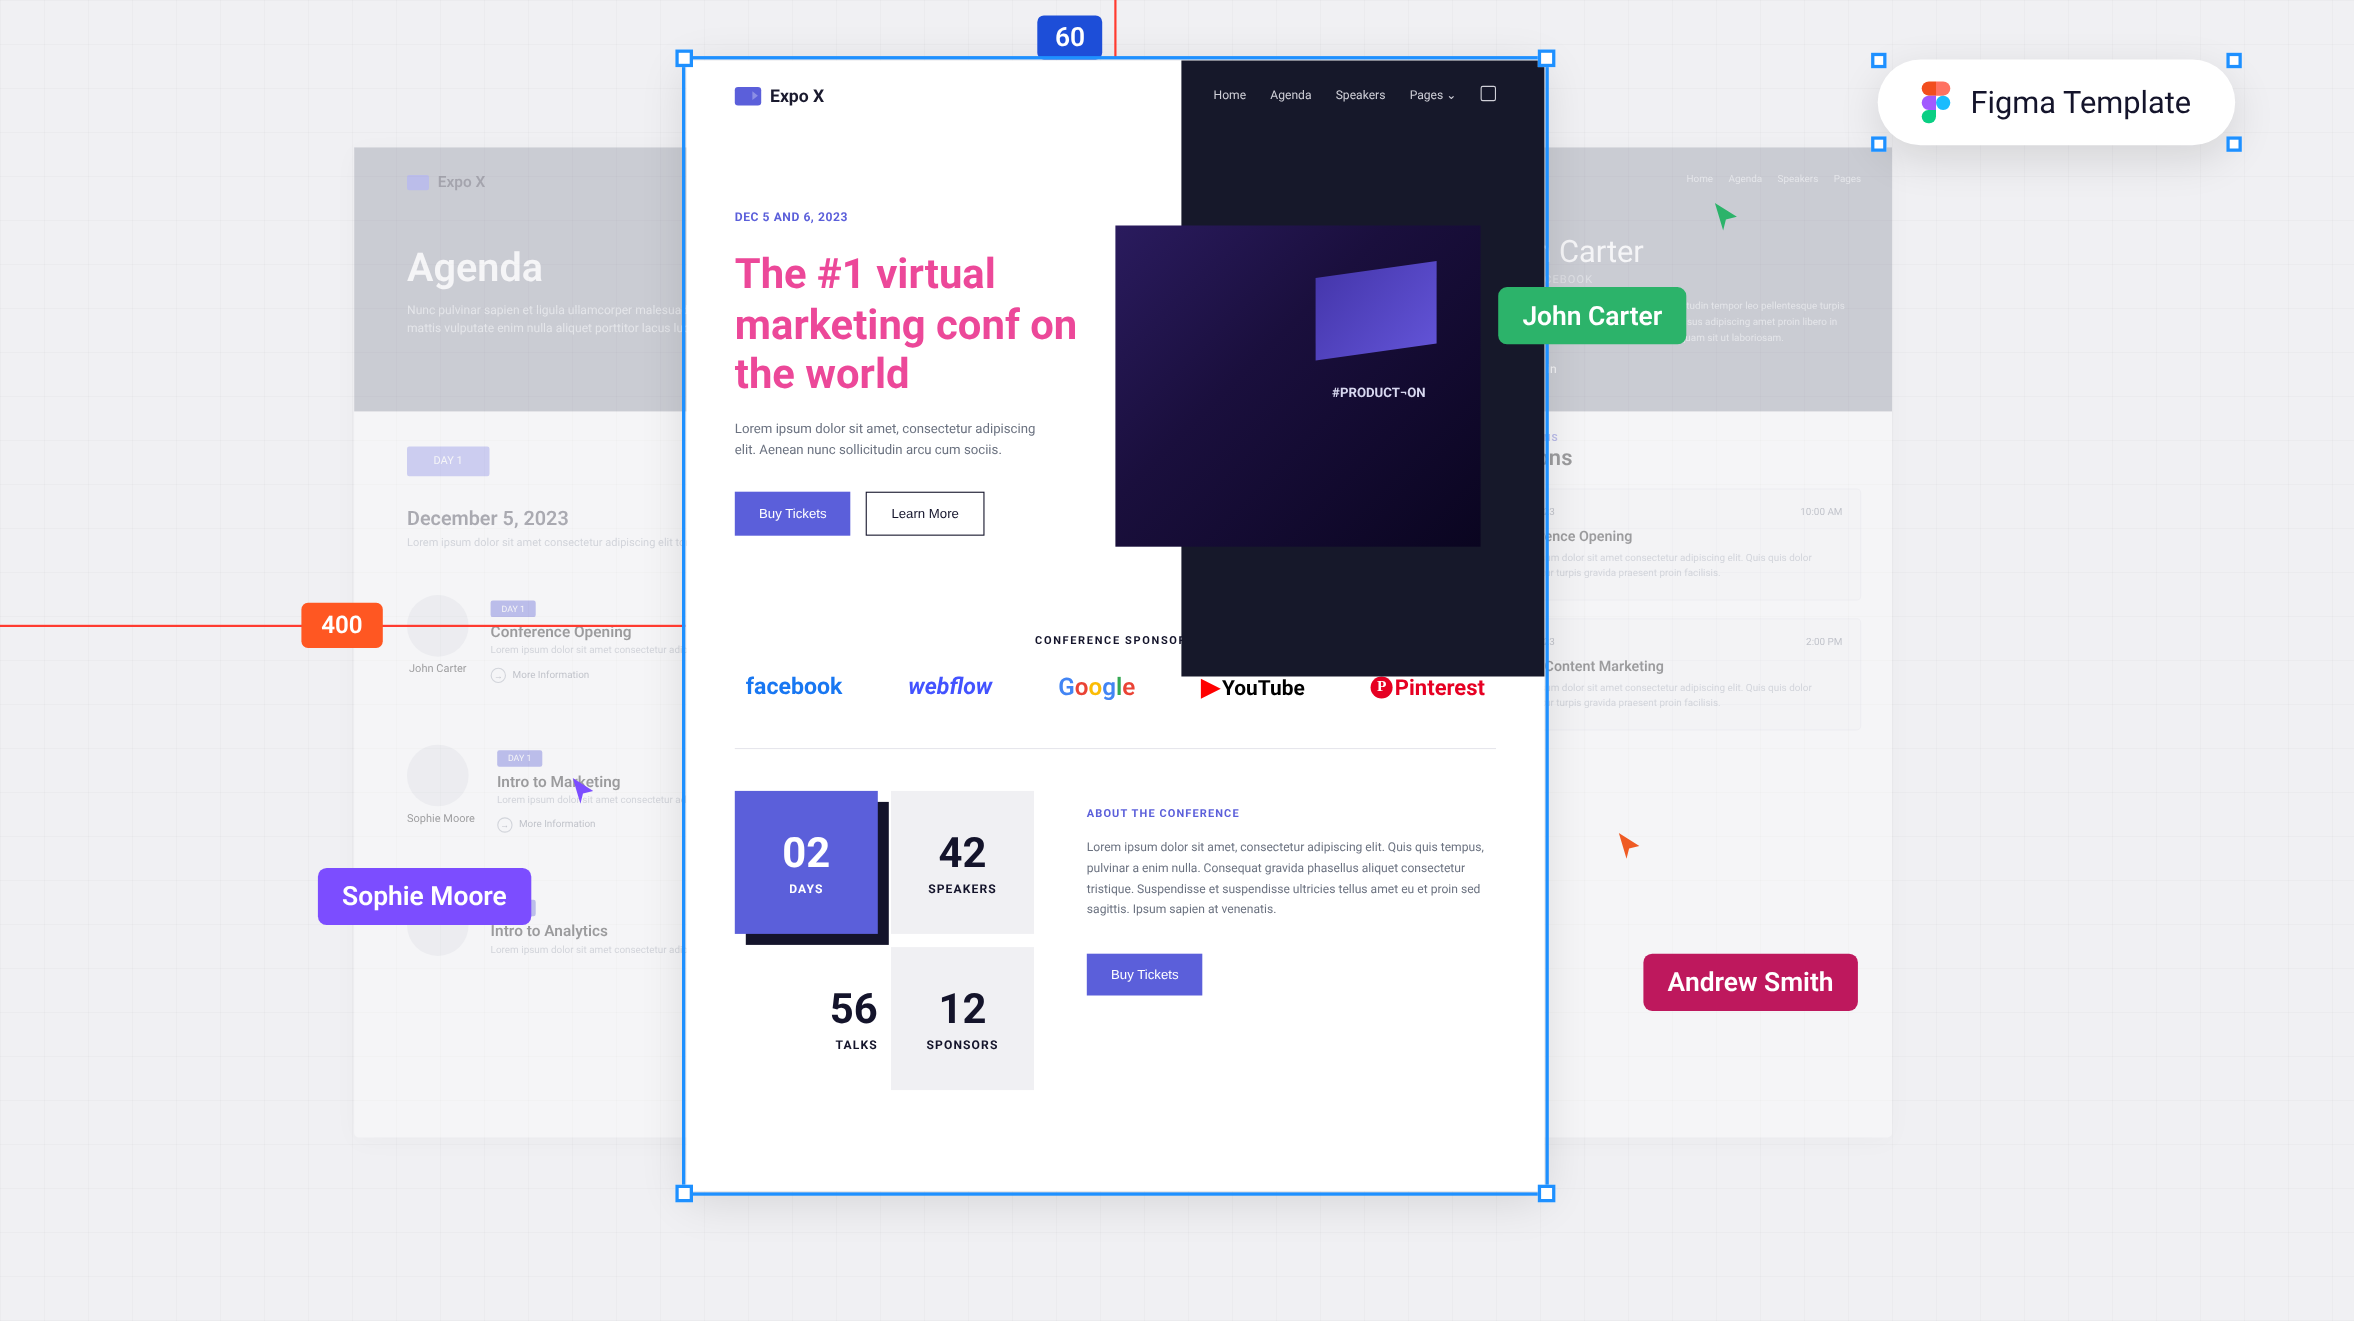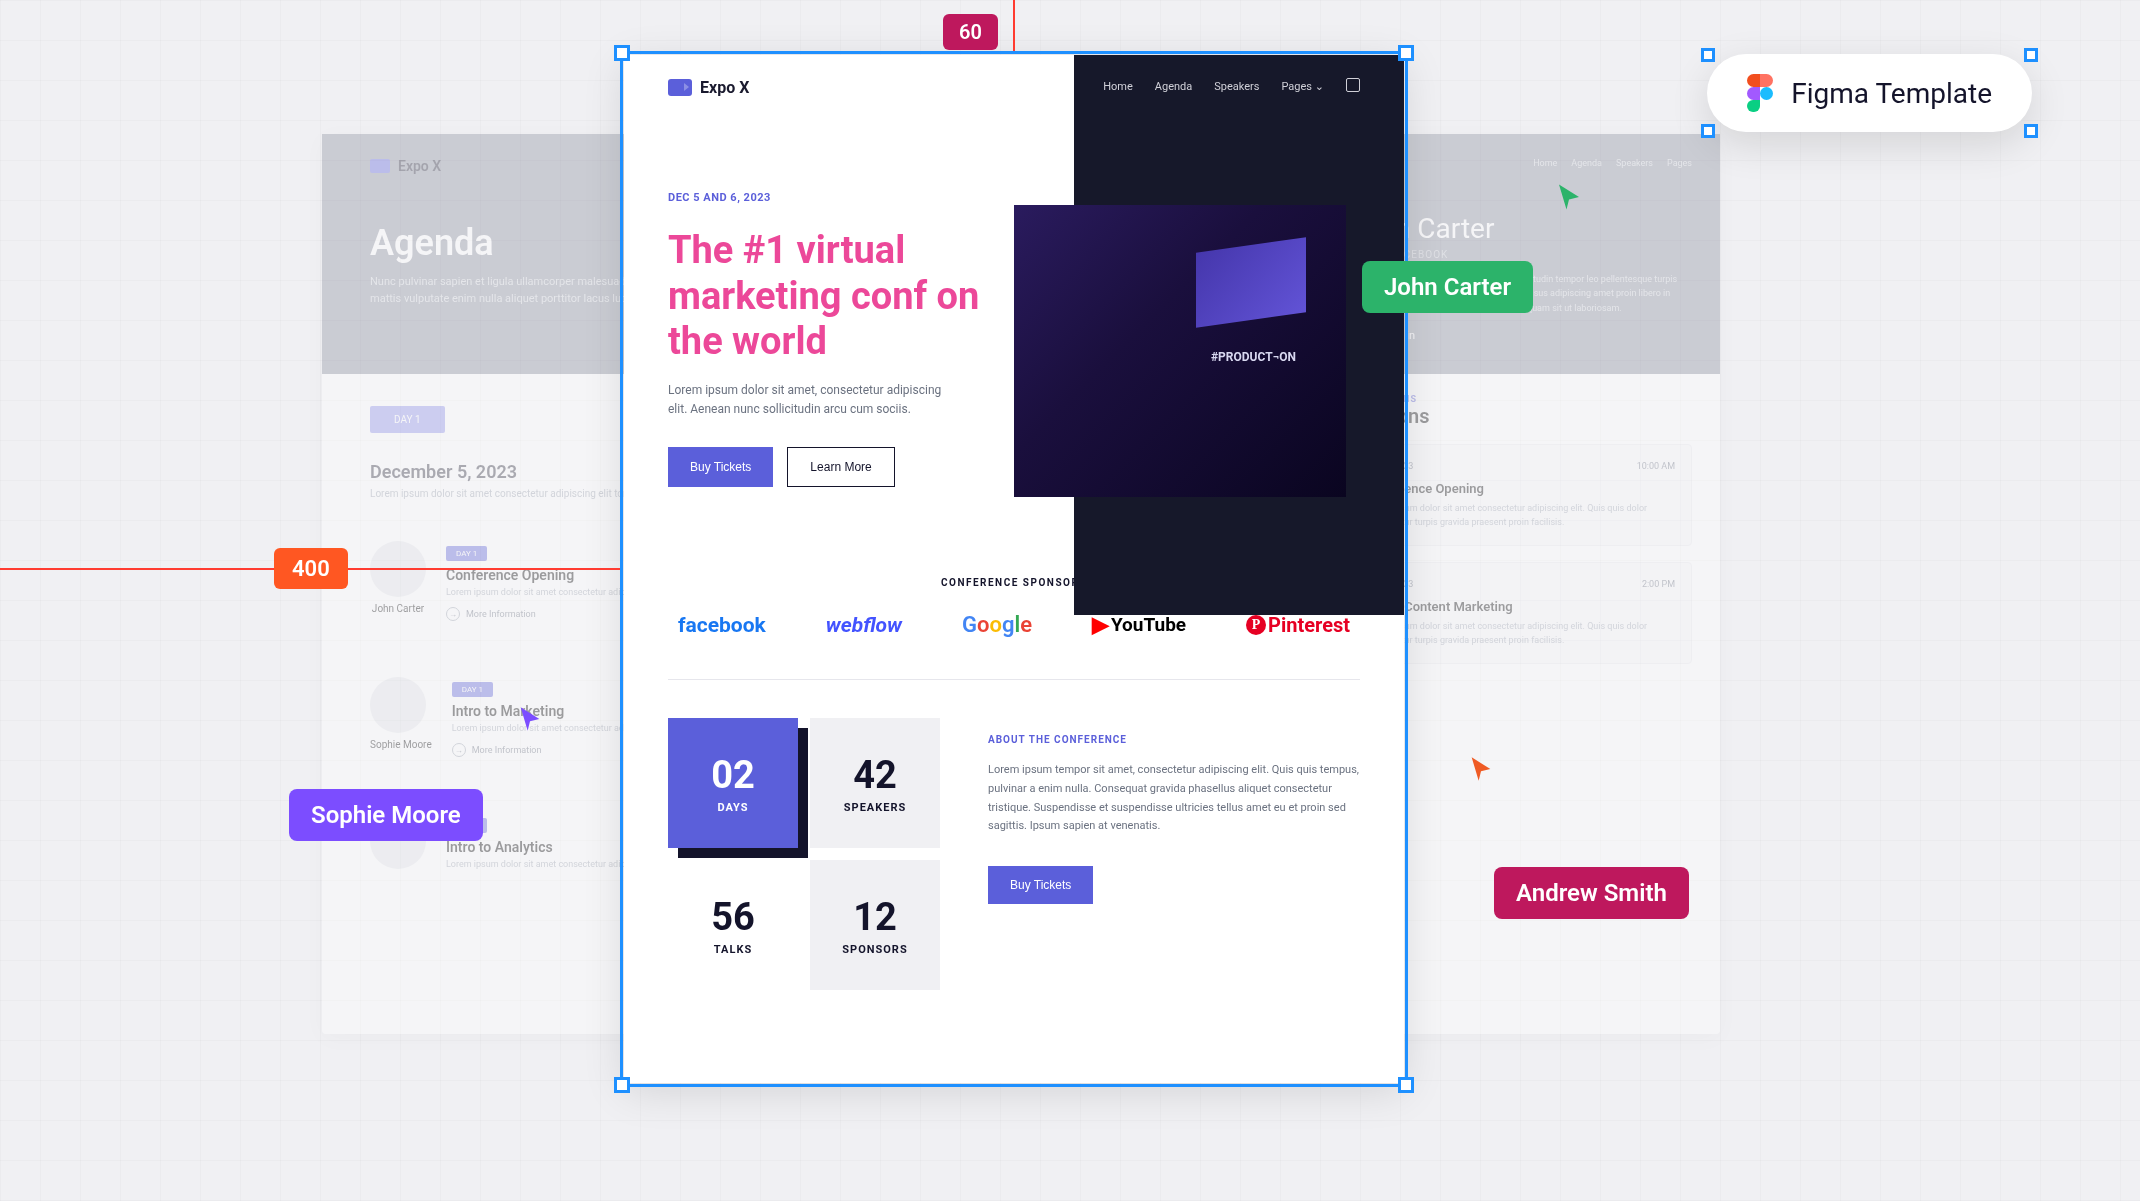--- a/index.html
+++ b/index.html
@@ -199,23 +199,23 @@
   top: 0;
   width: 2px;
   height: 53px;
   background: #ff3b30;
   z-index: 25;
 }
 .measure-badge-top {
   position: absolute;
   left: 943px;
   top: 14px;
-  background: #be185d;
-  color: #fff;
-  font-size: 20px;
+  background: #1d4ed8;
+  color: #fff;
+  font-size: 24px;
   font-weight: 600;
   padding: 6px 16px;
   border-radius: 6px;
   z-index: 26;
 }
 .measure-line-h {
   position: absolute;
   left: 0;
   top: 568px;
   width: 623px;
@@ -427,21 +427,21 @@
   justify-content: center;
 }
 .stat-box.accent {
   background: #5b5fda;
   color: #fff;
   position: relative;
   box-shadow: 10px 10px 0 #14142b;
   text-align: right;
 }
 .stat-box.grey { background: #f0f0f3; color: #14142b; }
-.stat-box.white { background: #fff; color: #14142b; }
+.stat-box.white { background: #fff; color: #14142b; align-items: flex-end; }
 .stat-num { font-size: 38px; font-weight: 700; }
 .stat-label { font-size: 11px; font-weight: 700; letter-spacing: 1px; margin-top: 4px; }
 
 .about-content { flex: 1; padding-top: 16px; }
 .about-eyebrow {
   color: #5b5fda;
   font-size: 10px;
   font-weight: 700;
   letter-spacing: 1px;
   text-transform: uppercase;
@@ -696,21 +696,21 @@
         <div class="stat-num">56</div>
         <div class="stat-label">TALKS</div>
       </div>
       <div class="stat-box grey">
         <div class="stat-num">12</div>
         <div class="stat-label">SPONSORS</div>
       </div>
     </div>
     <div class="about-content">
       <div class="about-eyebrow">ABOUT THE CONFERENCE</div>
-      <p class="about-p">Lorem ipsum tempor sit amet, consectetur adipiscing elit. Quis quis tempus, pulvinar a enim nulla. Consequat gravida phasellus aliquet consectetur tristique. Suspendisse et suspendisse ultricies tellus amet eu et proin sed sagittis. Ipsum sapien at venenatis.</p>
+      <p class="about-p">Lorem ipsum dolor sit amet, consectetur adipiscing elit. Quis quis tempus, pulvinar a enim nulla. Consequat gravida phasellus aliquet consectetur tristique. Suspendisse et suspendisse ultricies tellus amet eu et proin sed sagittis. Ipsum sapien at venenatis.</p>
       <div class="about-cta">
         <button class="btn-primary">Buy Tickets</button>
       </div>
     </div>
   </div>
 </div>
 
 <div class="selection">
   <div class="sel-handle sel-tl"></div>
   <div class="sel-handle sel-tr"></div>

